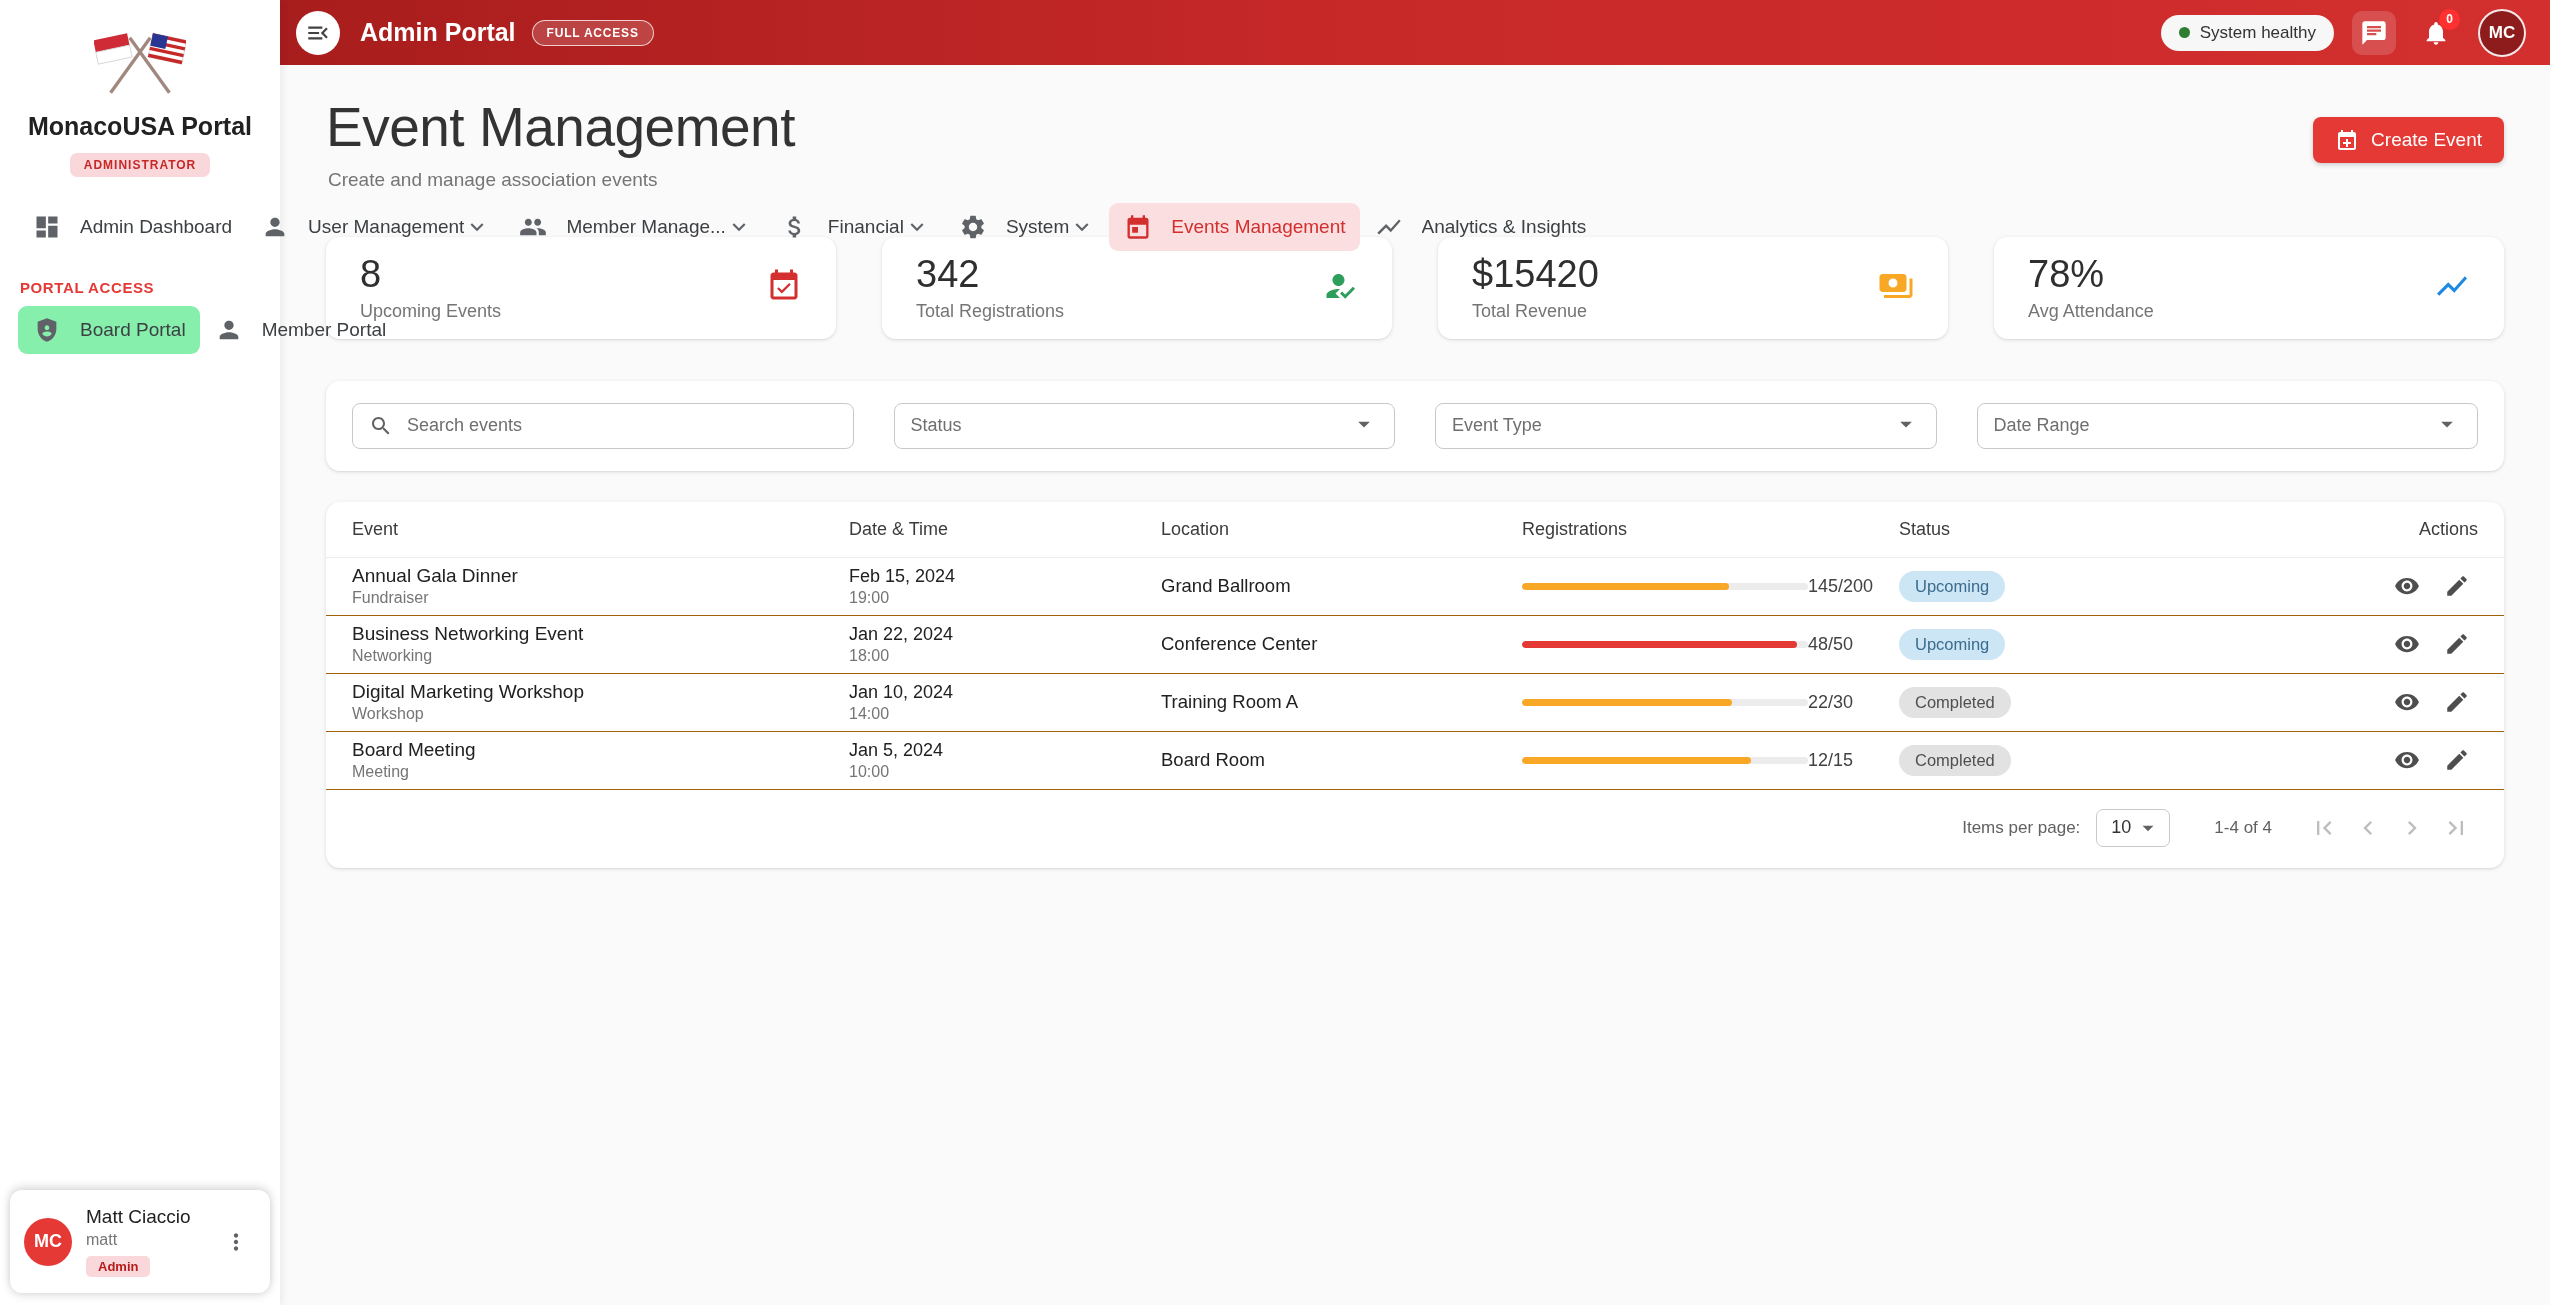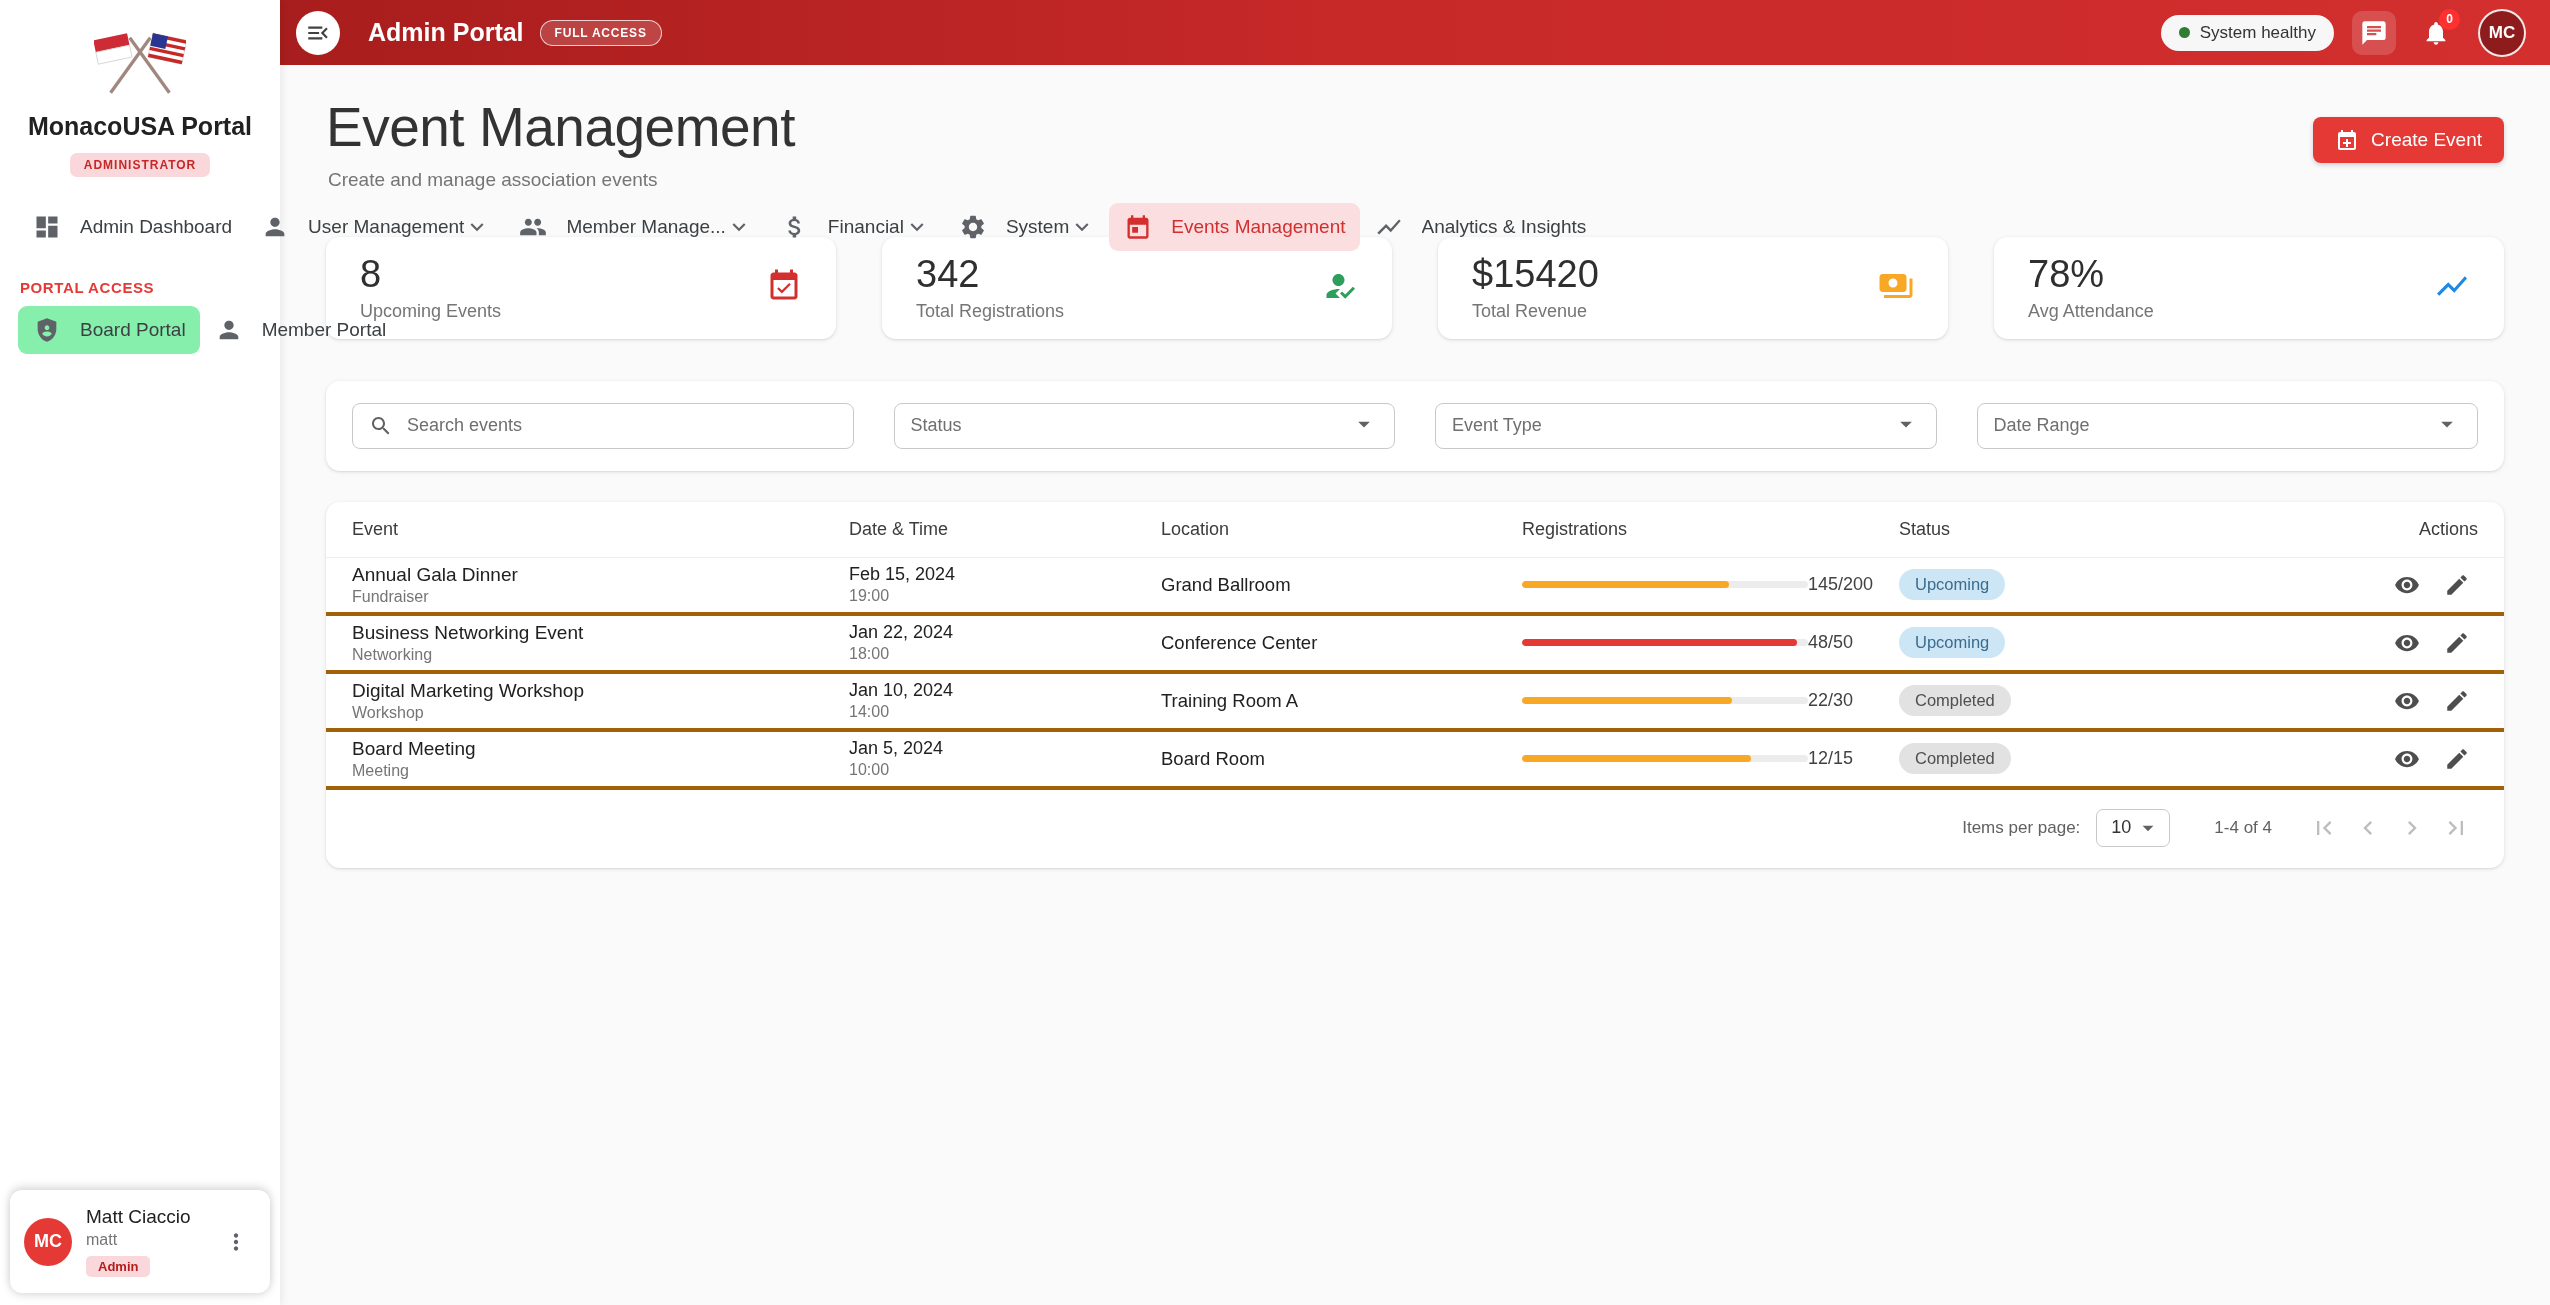--- a/index.html
+++ b/index.html
@@ -38,21 +38,21 @@
            align-items:center;justify-content:center;}
   .uc-dots svg{width:26px;height:26px;fill:#5f6368;}
 
   
   .main{flex:1;display:flex;flex-direction:column;min-width:0;}
   .topbar{height:65px;min-height:65px;background:linear-gradient(90deg,#a81d1d 0%,#c62828 45%,#d32f2f 100%);
           display:flex;align-items:center;padding:0 24px 0 16px;color:#fff;}
   .menu-toggle{width:44px;height:44px;border-radius:50%;background:#ffffff;border:none;cursor:pointer;
                display:flex;align-items:center;justify-content:center;}
   .menu-toggle svg{width:26px;height:26px;fill:#424242;}
-  .topbar-title{font-size:25px;font-weight:700;margin-left:28px;}
+  .topbar-title{font-size:25px;font-weight:700;margin-left:20px;}
   .access-badge{margin-left:16px;border:1px solid rgba(255,255,255,.75);background:rgba(255,255,255,.16);
                 border-radius:999px;font-size:12px;font-weight:700;letter-spacing:.8px;padding:5px 14px;}
   .topbar .spacer{flex:1;}
   .sys-chip{background:#f7f7f7;color:#333;border-radius:999px;height:36px;display:flex;align-items:center;
             padding:0 18px;font-size:17px;}
   .sys-chip .dot{width:11px;height:11px;border-radius:50%;background:#2e7d32;margin-right:10px;}
   .icon-btn{width:44px;height:44px;border-radius:10px;border:none;background:rgba(255,255,255,.16);cursor:pointer;
             display:flex;align-items:center;justify-content:center;margin-left:18px;position:relative;}
   .icon-btn.flat{background:transparent;}
   .icon-btn svg{width:28px;height:28px;fill:#ffffff;}
@@ -87,21 +87,21 @@
   .field .ph{font-size:18px;color:#6f6f6f;}
   .field .mag{width:24px;height:24px;margin-right:12px;}
   .field .mag svg{width:24px;height:24px;fill:#616161;}
   .field .dd svg{width:28px;height:28px;fill:#616161;}
 
   .table-card{margin-top:31px;padding:0 0 0 0;}
   .tgrid{display:grid;grid-template-columns:497px 312px 361px 377px 1fr 150px;align-items:center;padding:0 26px;}
   .thead{height:56px;border-bottom:1px solid #ececec;}
   .th{font-size:18px;font-weight:500;color:#3c3c3c;}
   .th.actions{text-align:right;}
-  .trow{height:58px;border-bottom:4px solid #a16207;}
+  .trow{height:58px;border-bottom:1px solid #a16207;}
   .ev-name{font-size:19px;color:#212121;}
   .ev-type{font-size:16px;color:#757575;margin-top:2px;}
   .ev-date{font-size:18px;color:#212121;}
   .ev-time{font-size:16px;color:#757575;margin-top:2px;}
   .ev-loc{font-size:18.5px;color:#212121;}
   .reg-cell{display:flex;align-items:center;gap:0;}
   .bar{width:286px;height:7px;border-radius:4px;background:#ececec;overflow:hidden;flex:none;}
   .bar .fill{height:100%;border-radius:4px;}
   .reg-val{font-size:18px;color:#424242;}
   .status-badge{display:inline-block;padding:6px 16px;border-radius:999px;font-size:16.5px;}

